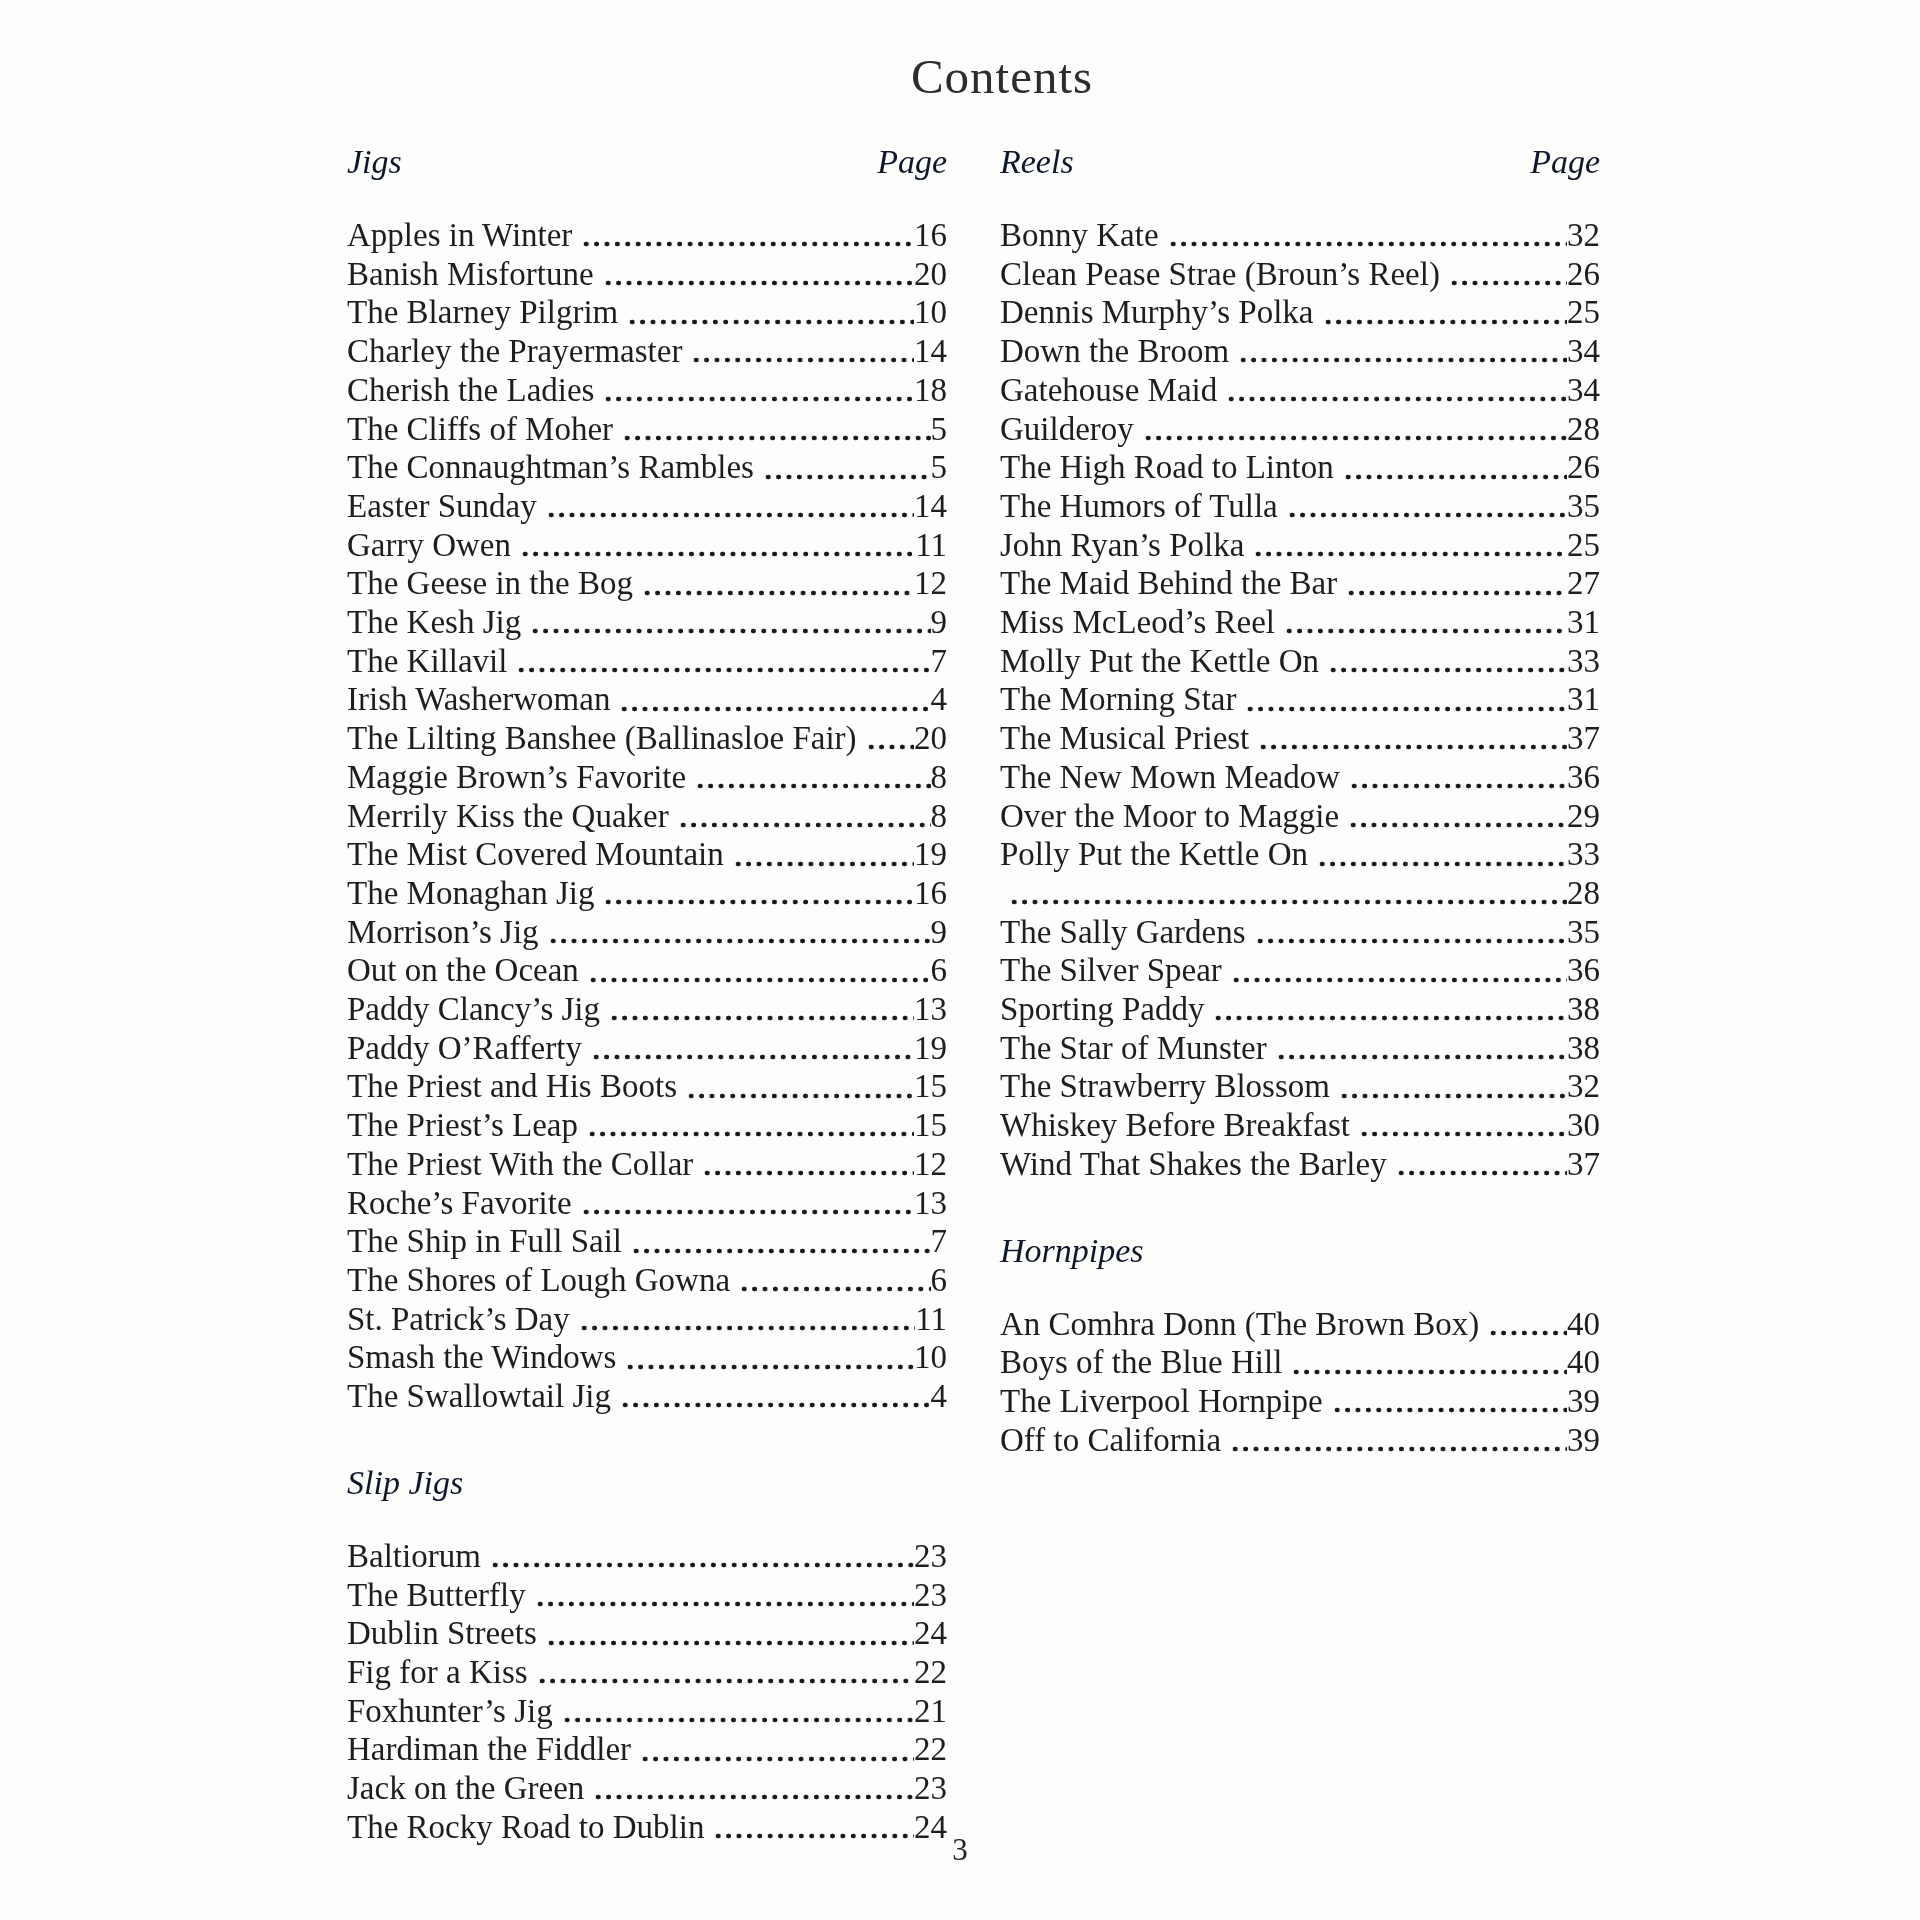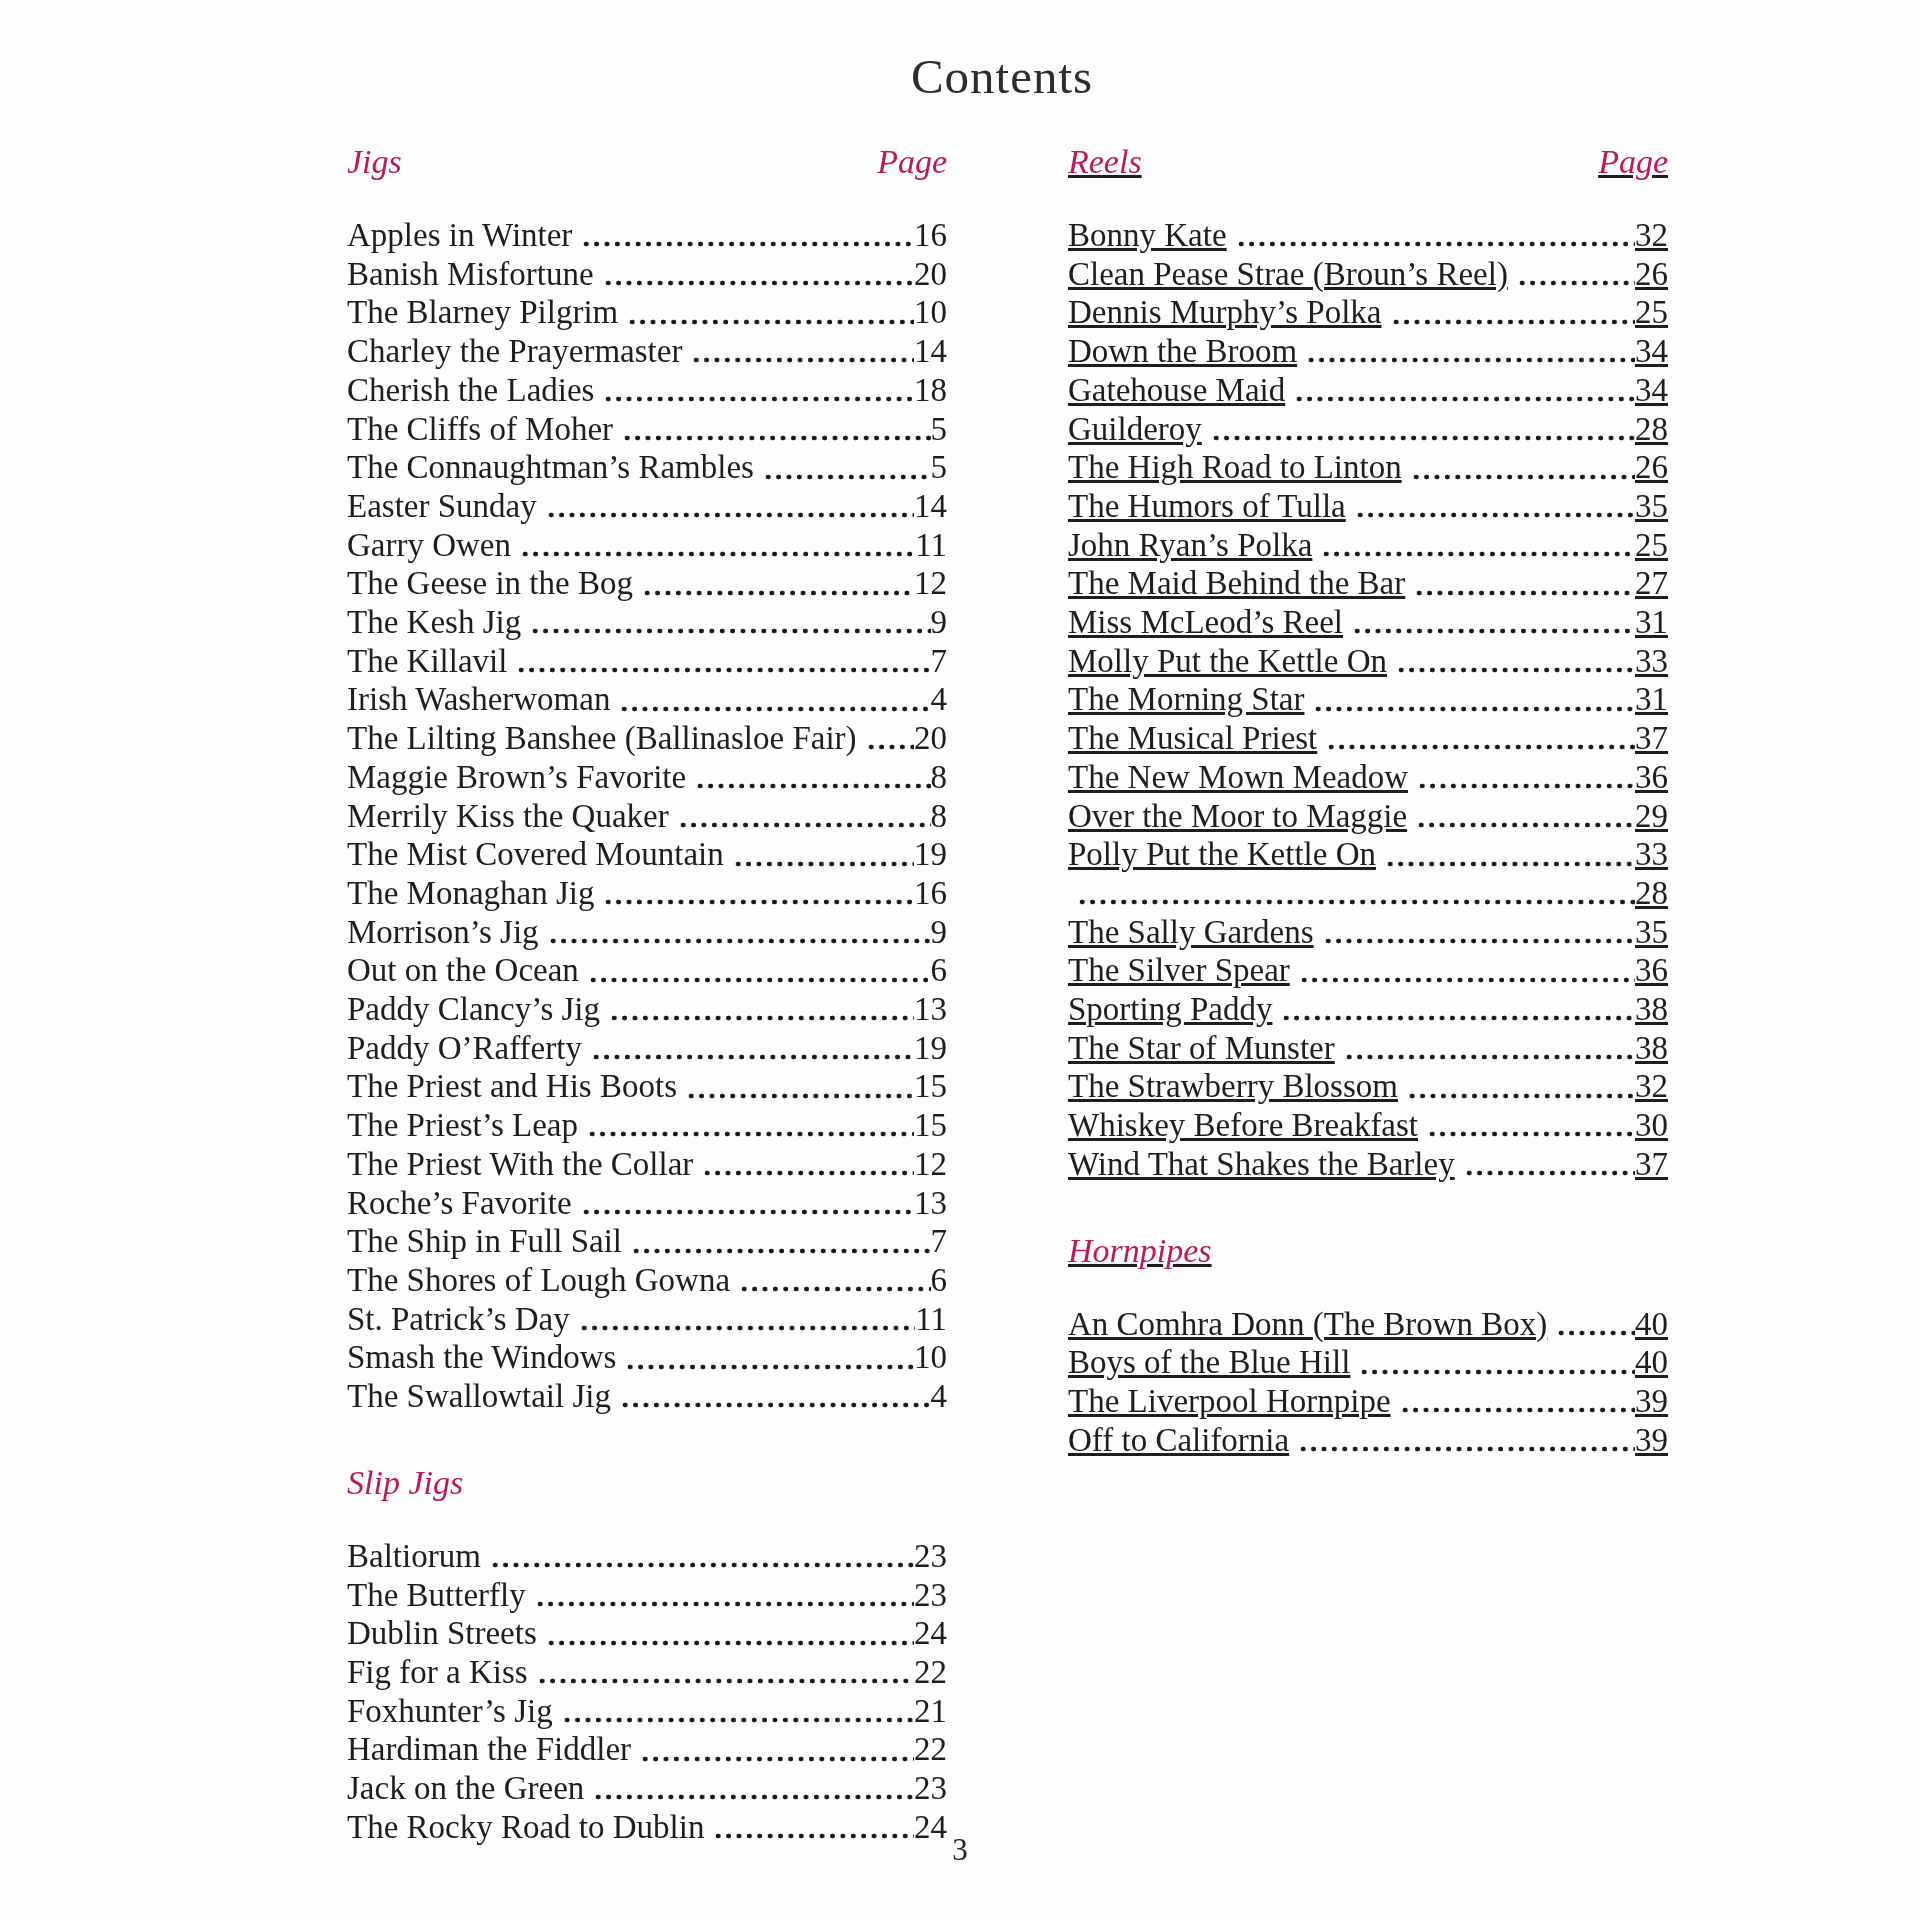--- a/index.html
+++ b/index.html
@@ -22,34 +22,34 @@
     font-size: 49px;
     letter-spacing: 1px;
     color: #2d2d2d;
   }
   .toc-column {
     position: absolute;
     top: 140px;
     width: 600px;
   }
   .toc-column.left  { left: 347px; }
-  .toc-column.right { left: 1068px; text-decoration: underline; }
+  .toc-column.right { left: 1000px; }
 
   .toc-section { display: block; }
   .toc-section + .toc-section { margin-top: 45px; }
 
   .section-heading {
     display: flex;
     justify-content: space-between;
     align-items: center;
     font-style: italic;
     font-size: 34px;
     line-height: 44px;
     margin-bottom: 32px;
-    color: #be185d;
+    color: #0f172a;
   }
 
   .toc-row {
     display: flex;
     align-items: baseline;
     font-size: 33px;
     line-height: 38.7px;
     white-space: nowrap;
   }
   .entry-title { flex: 0 1 auto; }

